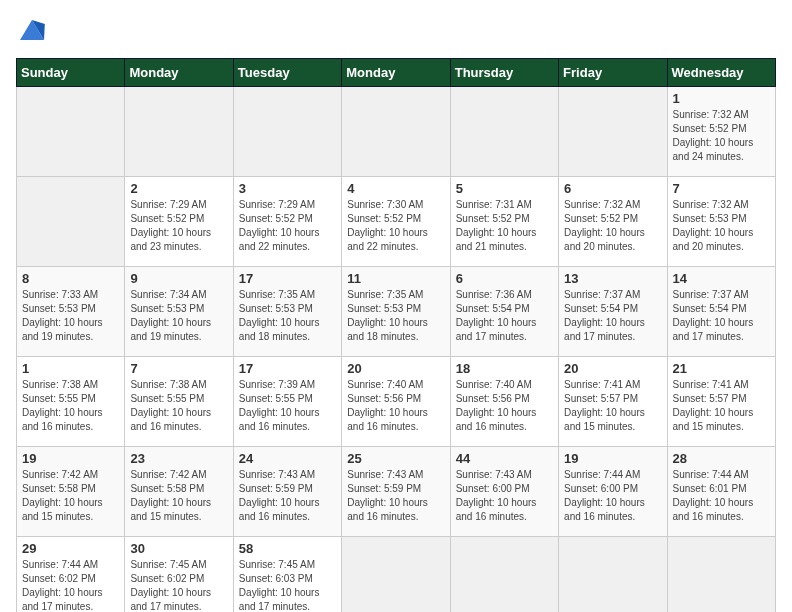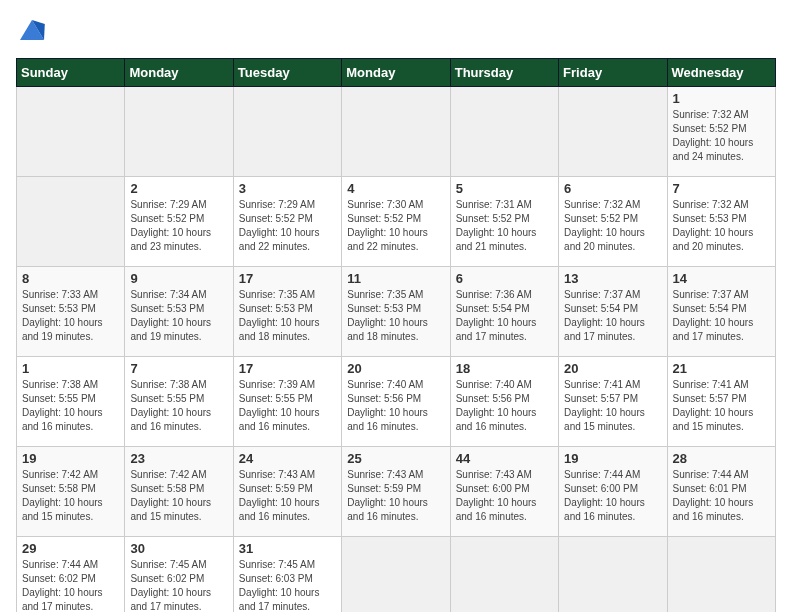--- a/index.html
+++ b/index.html
@@ -252,21 +252,21 @@
       <tr>
         <td>
           <span class="day-number">29</span>
           <div class="cell-content">Sunrise: 7:44 AM<br>Sunset: 6:02 PM<br>Daylight: 10 hours<br> and 17 minutes.</div>
         </td>
         <td>
           <span class="day-number">30</span>
           <div class="cell-content">Sunrise: 7:45 AM<br>Sunset: 6:02 PM<br>Daylight: 10 hours<br> and 17 minutes.</div>
         </td>
         <td>
-          <span class="day-number">31</span>
+          <span class="day-number">58</span>
           <div class="cell-content">Sunrise: 7:45 AM<br>Sunset: 6:03 PM<br>Daylight: 10 hours<br> and 17 minutes.</div>
         </td>
         <td class="empty-cell"></td>
         <td class="empty-cell"></td>
         <td class="empty-cell"></td>
         <td class="empty-cell"></td>
       </tr>
     </tbody>
 </table>
 

